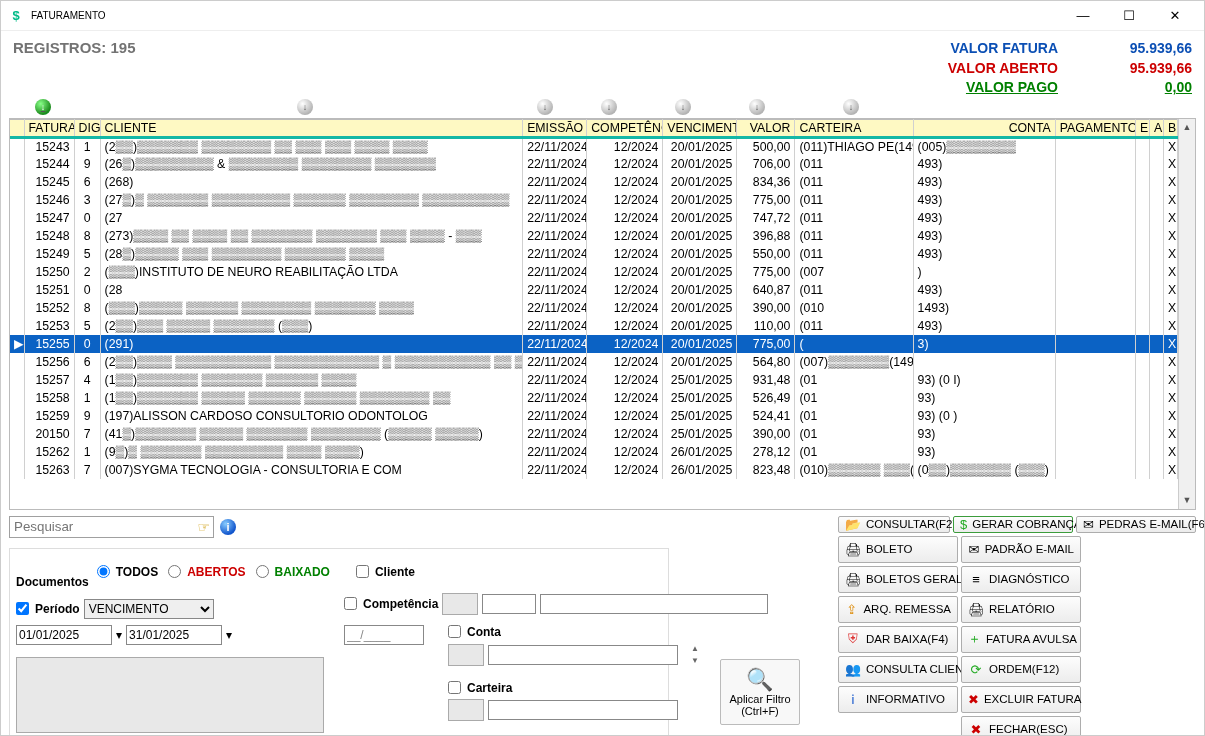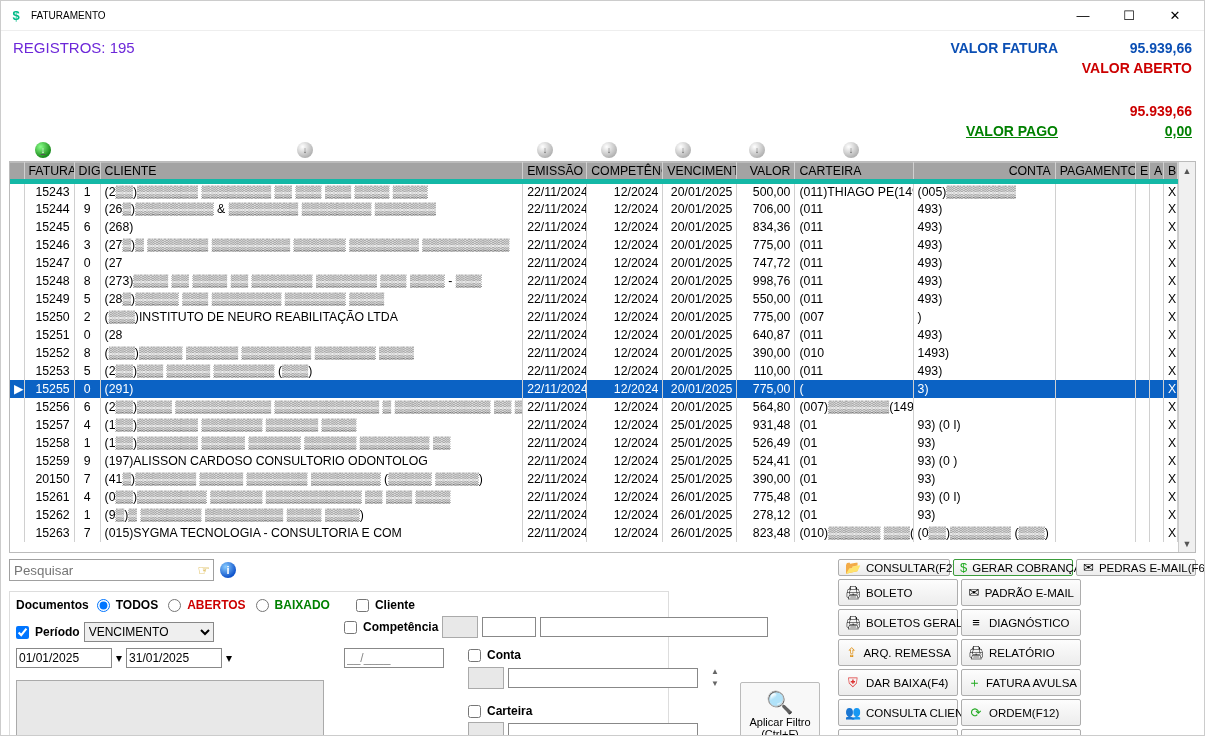--- a/index.html
+++ b/index.html
@@ -33,33 +33,33 @@
     width: 46px; height: 30px;
     display:flex; align-items:center; justify-content:center;
     font-size:13px;
   }
 
   
   .summary {
     display:flex;
     padding: 8px 12px 0 12px;
   }
-  .reg-count { color:#6d28d9; font-weight:normal; font-size:15px; }
+  .reg-count { color:#737373; font-weight:bold; font-size:15px; }
   .totals {
     margin-left:auto;
     text-align:right;
     font-weight:bold;
     font-size:14px;
     line-height:1.4;
   }
   .totals .row { display:flex; gap:24px; justify-content:flex-end;}
   .totals .label { min-width:140px; text-align:right;}
   .totals .val { min-width:110px; text-align:right;}
   .blue { color:#0b4fb4; }
-  .red { color:#c00;flex-direction:column; }
+  .red { color:#c00; }
   .green { color:#008000;text-decoration:underline; }
 
   
   .arrow-row {
     height:18px;
     display:flex;
     padding:0 12px;
     align-items:center;
   }
   .arrow-row .circ {
@@ -86,22 +86,22 @@
     font-size:12.3px;
   }
   table { border-collapse:collapse; width:100%; table-layout:fixed;}
   th, td {
     border-right:1px solid #d0d0d0;
     padding: 1px 4px;
     overflow:hidden; white-space:nowrap; text-overflow:clip;
     height:18px;
   }
   thead th {
-    background:#a3a3a3;
-    border-bottom:5px solid #14b8a6;
+    background:#fef9c3;
+    border-bottom:3px solid #14b8a6;
     border-top:1px solid #bbb;
     font-weight:normal;
     text-align:left;
     position:sticky; top:0;
   }
   tbody tr.sel td { background:#0b62c4; color:#fff; }
   .num { text-align:right; }
   .ctr { text-align:center; }
   col.fatura{width:50px;} col.dig{width:26px;} col.cliente{width:422px;}
   col.emissao{width:64px;} col.comp{width:76px;} col.venc{width:74px;}
@@ -135,21 +135,21 @@
   .search-box .ico {
     position:absolute; right:4px; top:3px; font-size:14px; color:#c90;
   }
   .info-circ{
     width:16px;height:16px;border-radius:50%;
     background:radial-gradient(circle at 35% 30%, #8cf, #15c 70%);
     color:#fff;font-size:11px;display:flex;align-items:center;justify-content:center;font-weight:bold;
   }
 
   .docs-row { display:flex; align-items:center; gap:4px; font-size:12px;}
-  .docs-row .lbl { font-weight:bold; margin-right:4px;}
+  .docs-row .lbl { font-weight:bold; margin-right:4px;margin-top:20px;}
   .radio-lbl { font-weight:bold; margin-right:6px;}
   .ropen{color:#c00;} .rbaix{color:#008000;}
 
   .periodo-row { display:flex; align-items:center; gap:4px; margin-top:6px;}
   .chk { margin:0 2px 0 0;}
   select, input[type=text] {
     font:inherit; border:1px solid #888; height:20px;
   }
   .date-combo{ width:96px; }
 
@@ -364,21 +364,21 @@
             <td class="ctr">X</td>
           </tr>
           <tr>
             <td class="ctr"></td>
             <td class="num">15248</td>
             <td class="ctr">8</td>
             <td>(273)▒▒▒▒ ▒▒ ▒▒▒▒ ▒▒ ▒▒▒▒▒▒▒ ▒▒▒▒▒▒▒ ▒▒▒ ▒▒▒▒ - ▒▒▒</td>
             <td>22/11/2024</td>
             <td class="num">12/2024</td>
             <td class="num">20/01/2025</td>
-            <td class="num">998,76</td>
+            <td class="num">396,88</td>
             <td>(011</td>
             <td>493)</td>
             <td class="num"></td>
             <td class="ctr"></td>
             <td class="ctr"></td>
             <td class="ctr">X</td>
           </tr>
           <tr>
             <td class="ctr"></td>
             <td class="num">15249</td>
@@ -550,55 +550,39 @@
             <td class="num">390,00</td>
             <td>(01</td>
             <td>93)</td>
             <td class="num"></td>
             <td class="ctr"></td>
             <td class="ctr"></td>
             <td class="ctr">X</td>
           </tr>
           <tr>
             <td class="ctr"></td>
-            <td class="num">15261</td>
-            <td class="ctr">4</td>
-            <td>(0▒▒)▒▒▒▒▒▒▒▒ ▒▒▒▒▒▒ ▒▒▒▒▒▒▒▒▒▒▒ ▒▒ ▒▒▒ ▒▒▒▒</td>
-            <td>22/11/2024</td>
-            <td class="num">12/2024</td>
-            <td class="num">26/01/2025</td>
-            <td class="num">775,48</td>
-            <td>(01</td>
-            <td>93)  (0               I)</td>
-            <td class="num"></td>
-            <td class="ctr"></td>
-            <td class="ctr"></td>
-            <td class="ctr">X</td>
-          </tr>
-          <tr>
-            <td class="ctr"></td>
             <td class="num">15262</td>
             <td class="ctr">1</td>
             <td>(9▒)▒ ▒▒▒▒▒▒▒ ▒▒▒▒▒▒▒▒▒    ▒▒▒▒ ▒▒▒▒)</td>
             <td>22/11/2024</td>
             <td class="num">12/2024</td>
             <td class="num">26/01/2025</td>
             <td class="num">278,12</td>
             <td>(01</td>
             <td>93)</td>
             <td class="num"></td>
             <td class="ctr"></td>
             <td class="ctr"></td>
             <td class="ctr">X</td>
           </tr>
           <tr>
             <td class="ctr"></td>
             <td class="num">15263</td>
             <td class="ctr">7</td>
-            <td>(015)SYGMA TECNOLOGIA - CONSULTORIA E COM</td>
+            <td>(007)SYGMA TECNOLOGIA - CONSULTORIA E COM</td>
             <td>22/11/2024</td>
             <td class="num">12/2024</td>
             <td class="num">26/01/2025</td>
             <td class="num">823,48</td>
             <td>(010)▒▒▒▒▒▒ ▒▒▒( 1493)</td>
             <td>(0▒▒)▒▒▒▒▒▒▒ (▒▒▒)</td>
             <td class="num"></td>
             <td class="ctr"></td>
             <td class="ctr"></td>
             <td class="ctr">X</td>
@@ -658,21 +642,21 @@
         <div class="col-b">
           <div class="field-row">
             <input type="checkbox" class="chk" style="">
             <span style="font-weight:bold;">Competência</span>
             <div class="grey-box small-grey"></div>
             <input type="text" style="width: 54px;">
             <input type="text" class="long-input" style="">
           </div>
           <div class="field-row" style="align-items:flex-start;">
             <div style="display:flex;flex-direction:column;gap:2px;">
-              <input type="text" style="width: 100px; color: rgb(136, 136, 136);" value="__/____">
+              <input type="text" style="width: 80px; color: rgb(136, 136, 136);" value="__/____">
             </div>
             <div style="margin-left:20px;">
               <div class="field-row">
                 <input type="checkbox" class="chk" style="">
                 <span style="font-weight:bold;">Conta</span>
               </div>
               <div class="field-row" style="margin-top:4px;">
                 <div class="grey-box small-grey"></div>
                 <input type="text" style="width: 190px;">
                 <div class="spinner">

